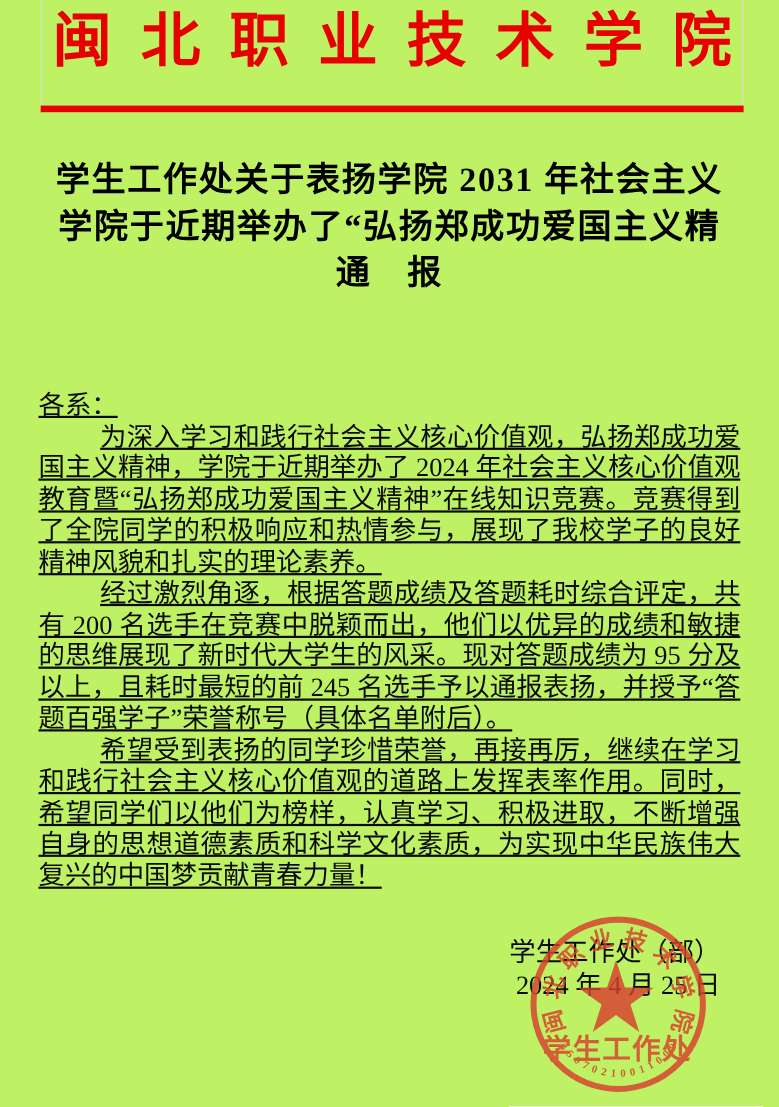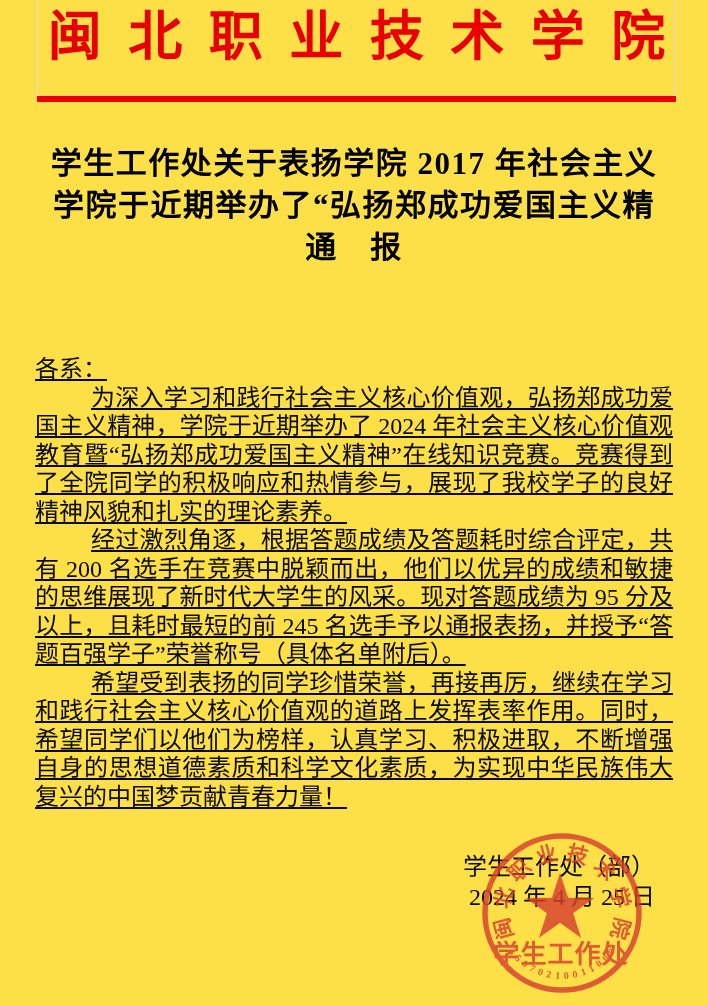--- a/index.html
+++ b/index.html
@@ -5,21 +5,21 @@
   html,body { margin:0; padding:0; background:#ffffff; }
   :root {
     --header-red:#e80000;
     --seal-red:#d8402f;
     --text-black:#0a0a0a;
   }
   .page {
     position:relative;
     width:708px; height:1006px;
     margin:0 auto;
-    background:#fde047;
+    background:#bef264;
     overflow:hidden;
     font-family:"Liberation Serif","DejaVu Serif",serif;
     color:var(--text-black);
   }
   .guide { position:absolute; top:0; width:1px; height:96px; background:#dcdcdc; }
   .guide.left  { left:37px; }
   .guide.right { left:675px; }
   .college {
     position:absolute; top:5px; left:37px; width:639px; margin:0;
     text-align:center; white-space:nowrap;
@@ -71,21 +71,21 @@
 <div class="page">
 
   <div class="guide left"></div>
   <div class="guide right"></div>
 
   <h1 class="college">闽 北 职 业 技 术 学 院</h1>
 
   <div class="red-rule"></div>
 
   <div class="doc-title">
-    <div>学生工作处关于表扬学院 2017 年社会主义</div>
+    <div>学生工作处关于表扬学院 2031 年社会主义</div>
     <div>学院于近期举办了“弘扬郑成功爱国主义精</div>
     <div>通　报</div>
   </div>
 
   <div class="doc-body">
     <p class="salutation">各系：</p>
     <p class="para">为深入学习和践行社会主义核心价值观，弘扬郑成功爱国主义精神，学院于近期举办了 2024 年社会主义核心价值观教育暨“弘扬郑成功爱国主义精神”在线知识竞赛。竞赛得到了全院同学的积极响应和热情参与，展现了我校学子的良好精神风貌和扎实的理论素养。</p>
     <p class="para">经过激烈角逐，根据答题成绩及答题耗时综合评定，共有 200 名选手在竞赛中脱颖而出，他们以优异的成绩和敏捷的思维展现了新时代大学生的风采。现对答题成绩为 95 分及以上，且耗时最短的前 245 名选手予以通报表扬，并授予“答题百强学子”荣誉称号（具体名单附后）。</p>
     <p class="para">希望受到表扬的同学珍惜荣誉，再接再厉，继续在学习和践行社会主义核心价值观的道路上发挥表率作用。同时，希望同学们以他们为榜样，认真学习、积极进取，不断增强自身的思想道德素质和科学文化素质，为实现中华民族伟大复兴的中国梦贡献青春力量！</p>
   </div>

